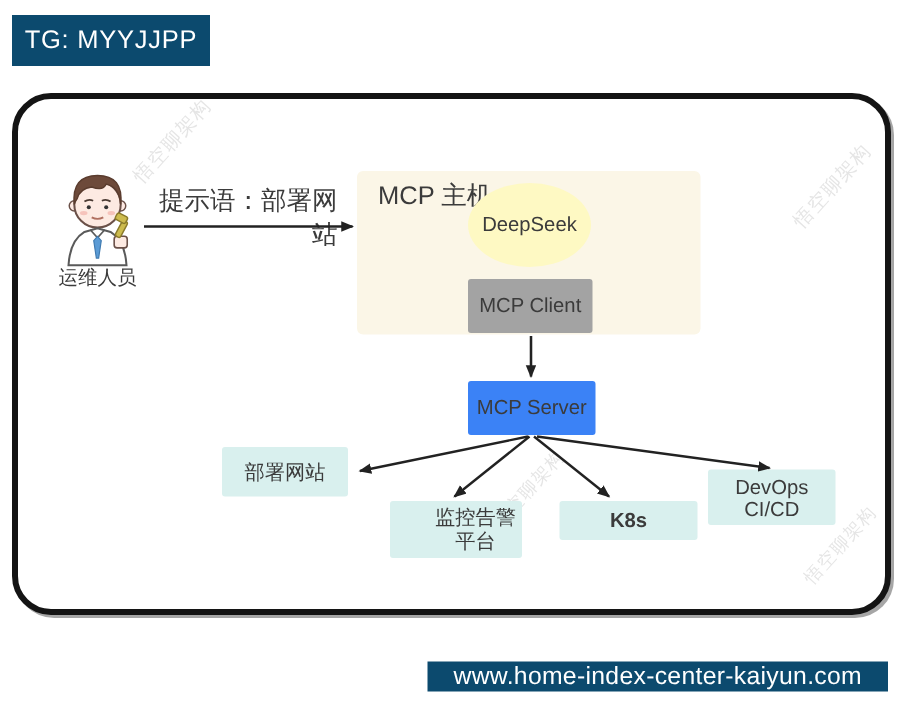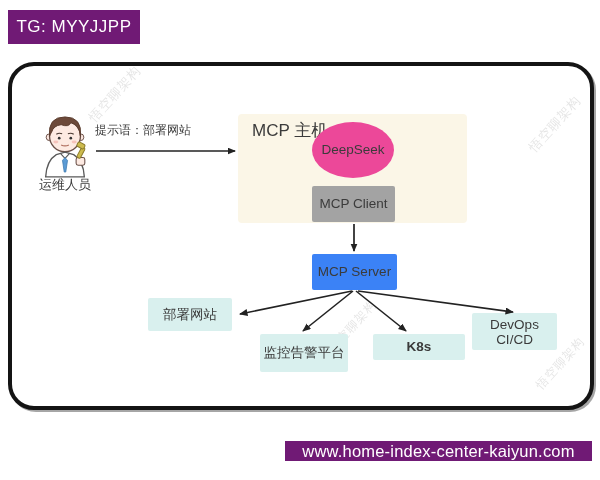--- a/index.html
+++ b/index.html
@@ -1,21 +1,21 @@
 <!DOCTYPE html>
 <html><head>
 <meta charset="utf-8">
 <style>
   * { margin: 0; padding: 0; box-sizing: border-box; }
   html, body { width: 600px; height: 480px; background: #ffffff; overflow: hidden; }
   body { position: relative; font-family: "Liberation Sans", "DejaVu Sans", sans-serif; color: #3b3b3b; }
 
   .badge {
     position: absolute;
-    background: #701a75;
+    background: #0c4a6e;
     color: #ffffff;
     display: flex;
     align-items: center;
     justify-content: center;
     font-size: 17px;
     letter-spacing: 0.5px;
   }
   .tg-badge { left: 8px; top: 10px; width: 132px; height: 34px; }
   .url-badge { left: 285px; top: 441px; width: 307px; height: 20px; font-size: 16.5px; letter-spacing: 0.2px; }
 
@@ -49,36 +49,36 @@
     z-index: 1;
     position: absolute;
   }
   .host-label {
     position: absolute;
     left: 252px; top: 119px;
     font-size: 17px;
     z-index: 2;
   }
 
-  .deepseek { left: 312px; top: 122px; width: 82px; height: 56px; background: #ec4899; border-radius: 50%; text-align: right; }
+  .deepseek { left: 312px; top: 122px; width: 82px; height: 56px; background: #fef9c3; border-radius: 50%; text-align: right; }
   .mcp-client { left: 312px; top: 186px; width: 83px; height: 36px; background: #a3a3a3; border-radius: 2px; }
   .mcp-server { left: 312px; top: 254px; width: 85px; height: 36px; background: #3b82f6; border-radius: 2px; }
 
   .target { background: #d9f0ee; border-radius: 2px; }
   .t-log  { left: 148px; top: 298px; width: 84px; height: 33px; }
-  .t-mon  { left: 260px; top: 334px; width: 88px; height: 38px; }
+  .t-mon  { left: 260px; top: 334px; width: 88px; height: 38px; padding-left: 26px; }
   .t-k8s  { left: 373px; top: 334px; width: 92px; height: 26px; font-weight: bold; }
   .t-devops { left: 472px; top: 313px; width: 85px; height: 37px; flex-direction: column; line-height: 15px; }
 
   .prompt-label {
     position: absolute;
     left: 95px; top: 122px;
     width: 130px;
-    text-align: left;
-    font-size: 12px;
+    text-align: right;
+    font-size: 17px;
     z-index: 2;
   }
 
   .actor {
     position: absolute;
     left: 36px; top: 110px;
     width: 58px; height: 68px;
     z-index: 2;
   }
   .actor-label {

